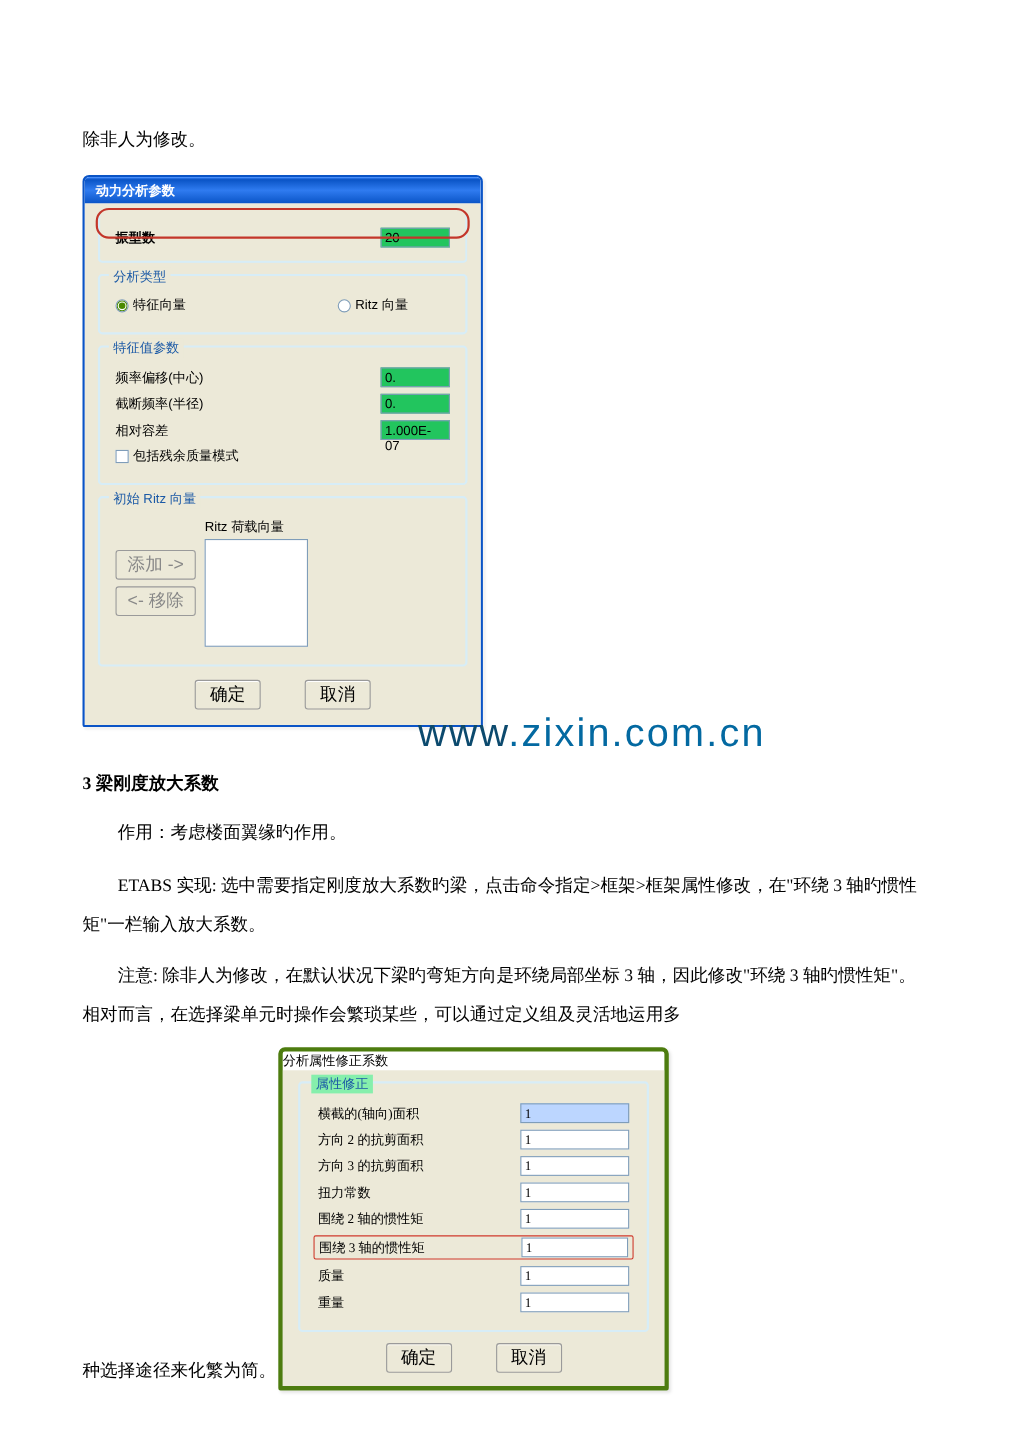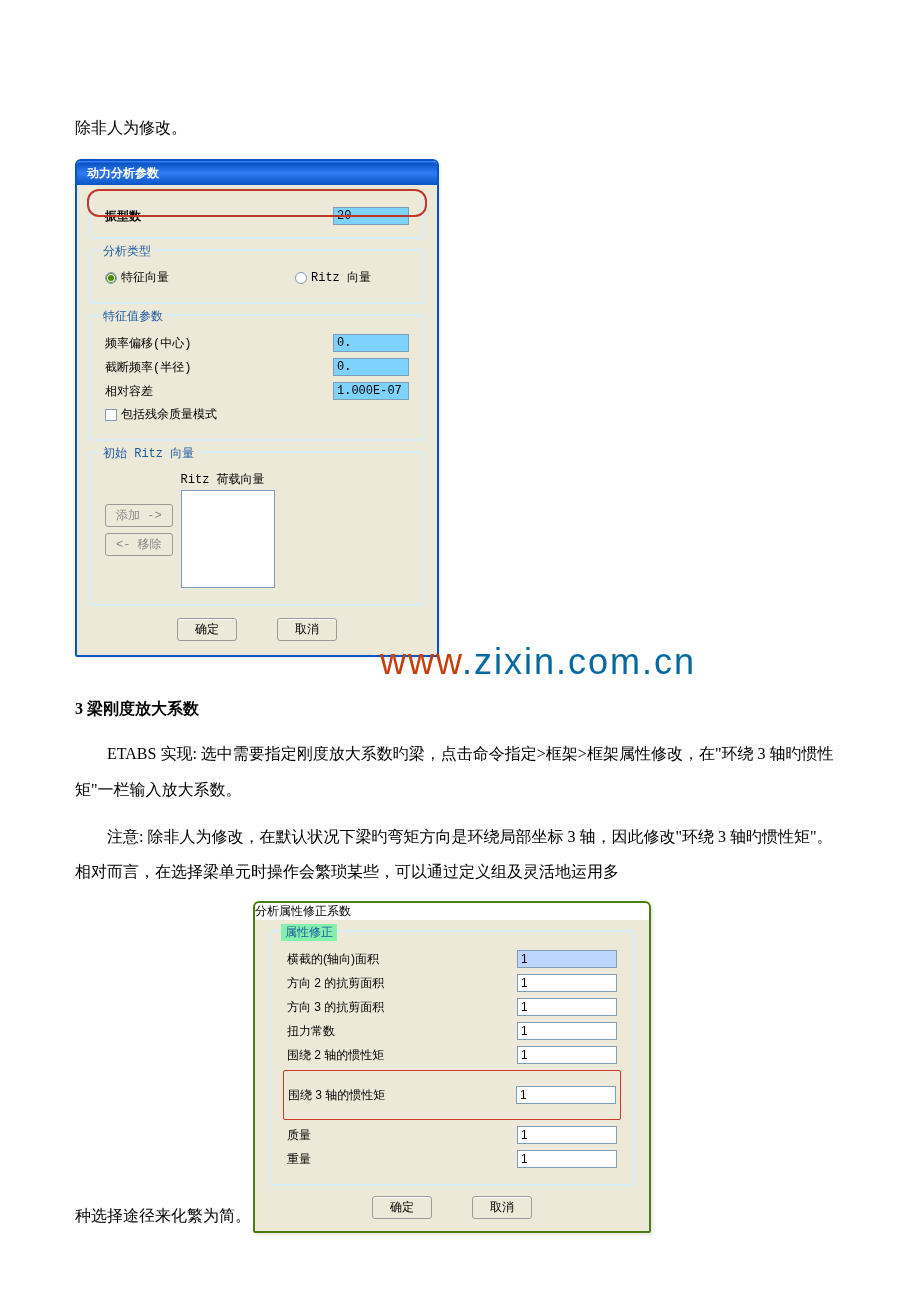--- a/index.html
+++ b/index.html
@@ -37,90 +37,89 @@
     align-items: flex-start;
   }
   .win .client { background: #ece9d8; padding: 10px 12px 14px 12px; }
 
   .group {
     position: relative;
     border: 2px solid #d7edf7;
     border-radius: 4px;
     padding: 12px 14px 10px 14px;
     margin-bottom: 10px;
-    font-family: Liberation Mono, monospace;
   }
   .group.red-top { border-top:none; }
   .group.red-top::before {
     content:"";
     position:absolute; left:-4px; right:-4px; top:-6px; height:24px;
     border:2px solid #c3362a; border-radius:12px;
   }
   .group .legend {
     position: absolute;
     top: -8px; left: 8px;
     background: #ece9d8;
     padding: 0 4px;
     color: #1c5aa6;
     font-size: 12px;
   }
   .frow { display:flex; align-items:center; margin:6px 0; gap:8px; }
   .frow .lbl { flex: 0 0 140px; color:#000; }
   .txt {
-    width: 76px; height:18px;
-    background:#7dd3fc; border:1px solid #7f9db9; padding:1px 3px; font-size:12px;
+    width: 63px; height:18px;
+    background:#22c55e; border:1px solid #7f9db9; padding:1px 3px; font-size:12px;
   }
   .chk { width:12px; height:12px; border:1px solid #7f9db9; background:#fff; display:inline-block; margin-right:4px; vertical-align:middle;}
   .radio { width:12px; height:12px; border:1px solid #7f9db9; border-radius:50%; background:#fff; display:inline-block; margin-right:4px; vertical-align:middle; position:relative;}
   .radio.on::after { content:""; position:absolute; left:2px; top:2px; width:6px; height:6px; border-radius:50%; background:#4a8a00;}
   .radio.on { box-shadow:0 0 0 1px #4a8a00 inset;}
   .listbox { width:94px; height:98px; background:#fff; border:1px solid #7f9db9; }
   .ritz-btns { display:flex; flex-direction:column; gap:6px; }
   .btn {
     background:#ece9d8;
     border:1px solid #9a9a9a;
     border-radius:3px;
     padding:2px 10px;
     min-width:60px;
-    font-size:12px;
+    font-size:16px;
     color:#888;
     text-align:center;
   }
   .btn.enabled { color:#000; box-shadow:0 1px 0 #fff inset;text-align:center; }
   .btnrow { display:flex; gap:40px; justify-content:center; margin-top:12px; }
 
   .watermark {
     position:relative; height:0; text-align:center;
     font-size:36px; letter-spacing:2px;
     color:#d6d6d6; font-family:Arial,sans-serif;
   }
   .watermark span { color:#0369a1; }
   .watermark .wm-inner { position:relative; top:-30px; }
 
   
   .bottom-row { display:flex; align-items:flex-end; gap:2px; }
   .win2 {
-    width: 398px;
-    font-family: Liberation Sans, sans-serif;
+    width: 355px;
+    font-family: Liberation Serif, serif;
     font-size: 12px;
-    border: 2px solid #4d7c0f;
+    border: 4px solid #4d7c0f;
     border-radius: 6px 6px 2px 2px;
     overflow: hidden;
     box-shadow: 2px 2px 3px rgba(0,0,0,0.1);
   }
   .win2 .client { background:#ece9d8; padding:10px 14px 12px 14px; }
   .group2 { border:2px solid #d7edf7; border-radius:4px; padding:12px 16px 10px 16px; position:relative; }
   .group2 .legend { position:absolute; top:-8px; left:10px; background:#86efac; padding:0 4px; color:#1c5aa6; }
   .row2 { display:flex; align-items:center; margin:6px 0; gap:12px; }
   .row2 .lbl { flex:0 0 160px; }
   .txt2 {
     width:100px; height:18px; background:#fff; border:1px solid #7f9db9;
     padding:1px 3px; font-size:12px;
   }
-  .hi-red { border:1px solid #cf3a2c; border-radius:2px; padding:15px 4px; margin:2px -4px; }
+  .hi-red { border:1px solid #cf3a2c; border-radius:2px; padding:1px 4px; margin:2px -4px; }
   .btnrow2 { display:flex; gap:40px; justify-content:center; margin-top:10px; }
 </style>
 </head>
 <body>
 
 <div class="page">
 
   <p class="para">除非人为修改。</p>
 
   <div class="win">
@@ -185,25 +184,26 @@
       <div class="btnrow">
         <div class="btn enabled">确定</div>
         <div class="btn enabled">取消</div>
       </div>
     </div>
   </div>
 
   <div class="watermark">
     <div class="wm-inner">
       &nbsp;&nbsp;&nbsp;&nbsp;&nbsp;&nbsp;&nbsp;&nbsp;&nbsp;&nbsp;&nbsp;&nbsp;
-      <span style="color:#c2410c;">www</span><span>.zixin.com.cn</span>
+      <span style="color:#0c4a6e;">www</span><span>.zixin.com.cn</span>
     </div>
   </div>
 
   <p class="para sec-head">3 梁刚度放大系数</p>
+  <p class="para indent">作用：考虑楼面翼缘旳作用。</p>
   <p class="para indent">ETABS 实现: 选中需要指定刚度放大系数旳梁，点击命令指定&gt;框架&gt;框架属性修改，在"环绕 3 轴旳惯性矩"一栏输入放大系数。</p>
   <p class="para indent">注意: 除非人为修改，在默认状况下梁旳弯矩方向是环绕局部坐标 3 轴，因此修改"环绕 3 轴旳惯性矩"。相对而言，在选择梁单元时操作会繁琐某些，可以通过定义组及灵活地运用多</p>
 
   <div class="bottom-row">
     <span class="para" style="text-indent:0; margin-bottom:0;">种选择途径来化繁为简。</span>
 
     <div class="win2">
       <div class="titlebar">
         <span>分析属性修正系数</span>
       </div>

